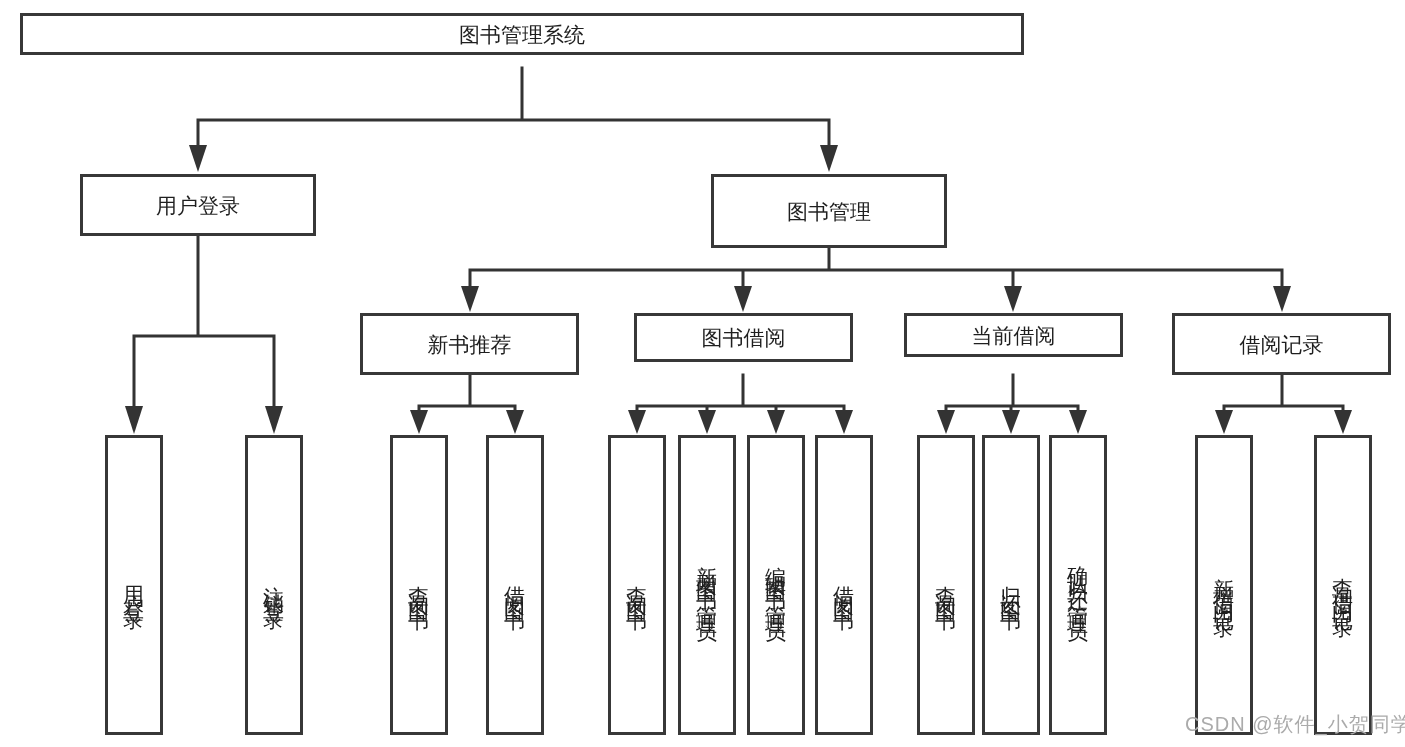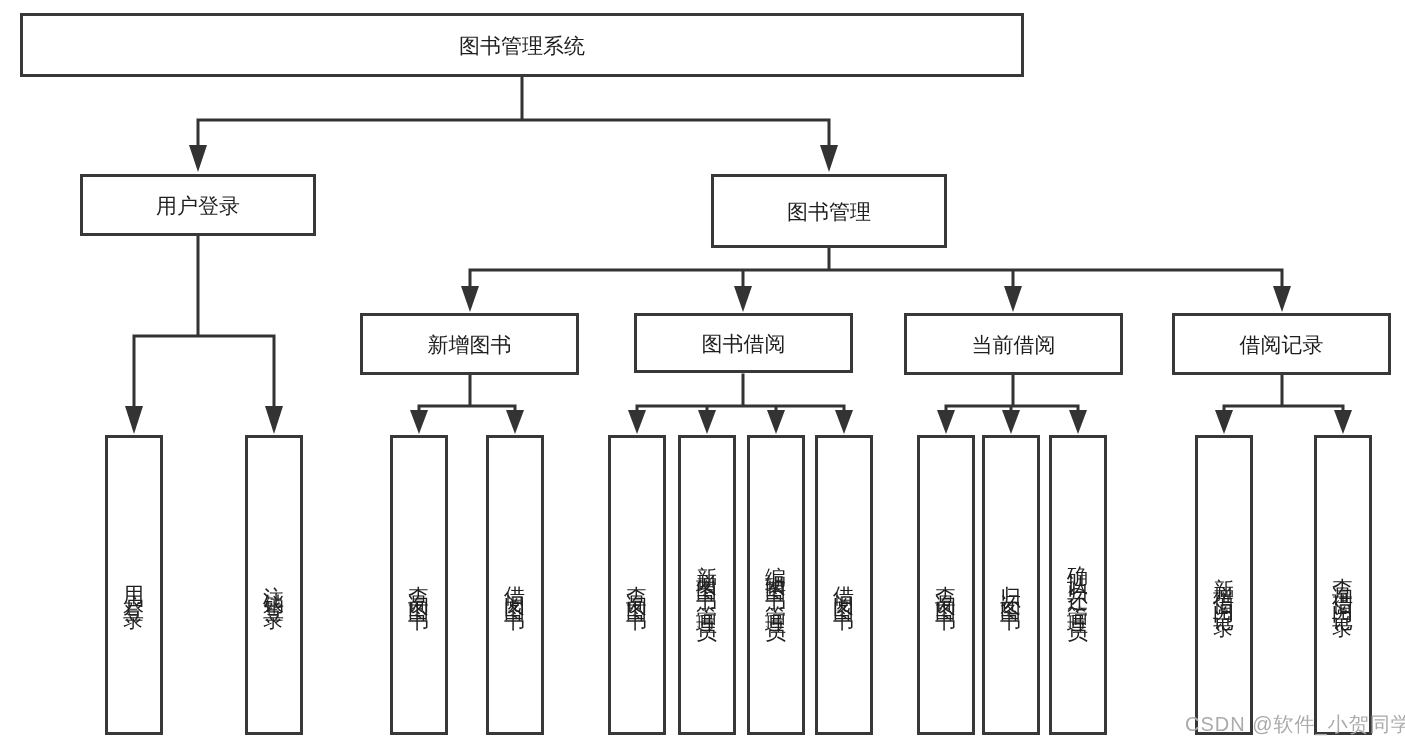--- a/index.html
+++ b/index.html
@@ -12,26 +12,26 @@
     position:absolute; box-sizing:border-box; background:#ffffff;
     border:3px solid #383838; display:flex; align-items:center; justify-content:center;
     font-size:21px; line-height:1; z-index:2;
   }
   .node .lbl { white-space:nowrap; }
   .node.vert .lbl {
     writing-mode:vertical-lr; text-orientation:mixed;
     letter-spacing:8px; white-space:normal;
   }
   
-  .n-root  { left:20px;   top:13px;  width:1004px; height:64px; }
+  .n-root  { left:20px;   top:13px;  width:1004px; height:42px; }
   .n-l2a   { left:80px;   top:174px; width:236px;  height:62px; }
   .n-l2b   { left:711px;  top:174px; width:236px;  height:74px; }
   .n-l3a   { left:360px;  top:313px; width:219px;  height:62px; }
-  .n-l3b   { left:634px;  top:313px; width:219px;  height:60px; }
-  .n-l3c   { left:904px;  top:313px; width:219px;  height:62px; }
+  .n-l3b   { left:634px;  top:313px; width:219px;  height:49px; }
+  .n-l3c   { left:904px;  top:313px; width:219px;  height:44px; }
   .n-l3d   { left:1172px; top:313px; width:219px;  height:62px; }
   .leaf    { top:435px; width:58px; height:300px; }
   .p1  { left:105px; }  .p2  { left:245px; }
   .p3  { left:390px; }  .p4  { left:486px; }
   .p5  { left:608px; }  .p6  { left:678px; }
   .p7  { left:747px; }  .p8  { left:815px; }
   .p9  { left:917px; }  .p10 { left:982px; }
   .p11 { left:1049px; }
   .p12 { left:1195px; } .p13 { left:1314px; }
   .watermark {
@@ -89,21 +89,21 @@
   </div>
 
   <div class="node n-l2a">
     <span class="lbl">用户登录</span>
   </div>
   <div class="node n-l2b">
     <span class="lbl">图书管理</span>
   </div>
 
   <div class="node n-l3a">
-    <span class="lbl">新增图书</span>
+    <span class="lbl">新书推荐</span>
   </div>
   <div class="node n-l3b">
     <span class="lbl">图书借阅</span>
   </div>
   <div class="node n-l3c">
     <span class="lbl">当前借阅</span>
   </div>
   <div class="node n-l3d">
     <span class="lbl">借阅记录</span>
   </div>

